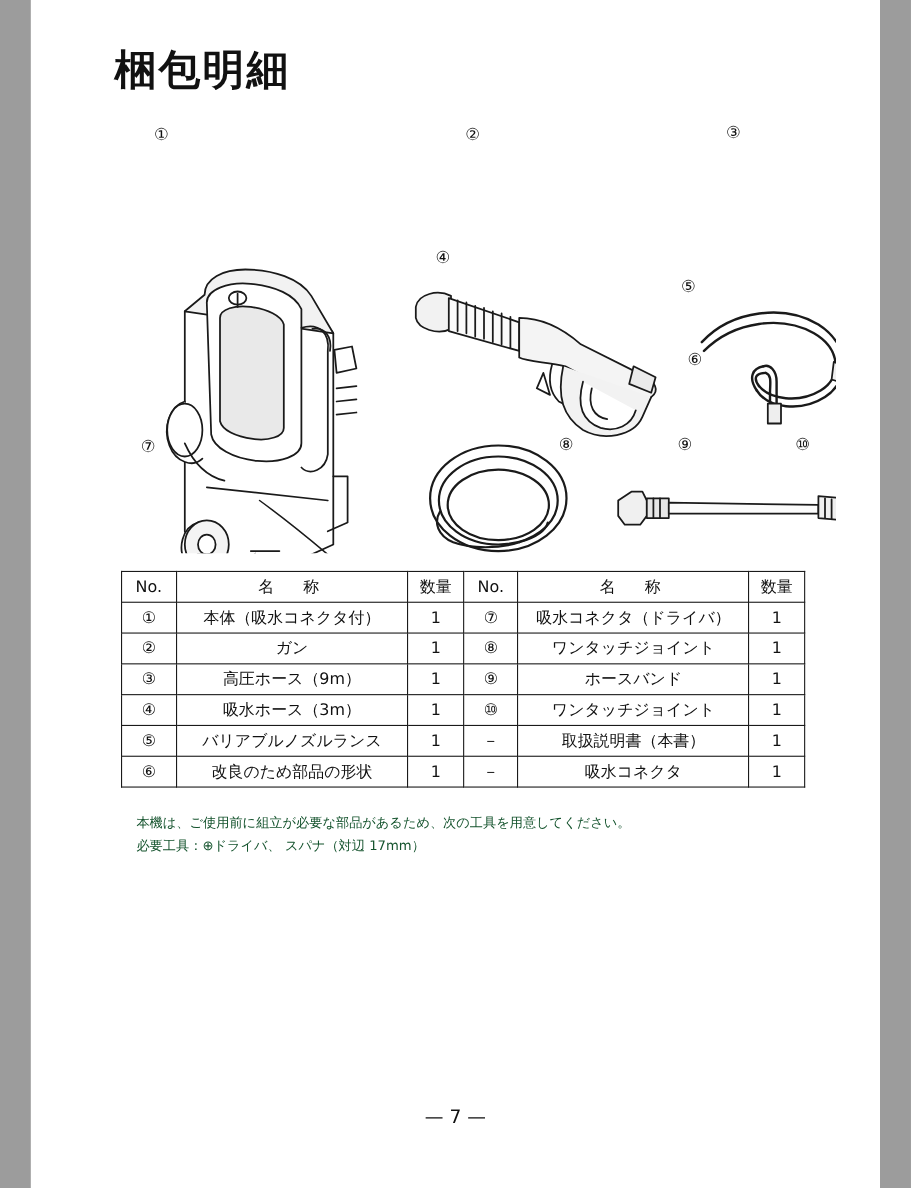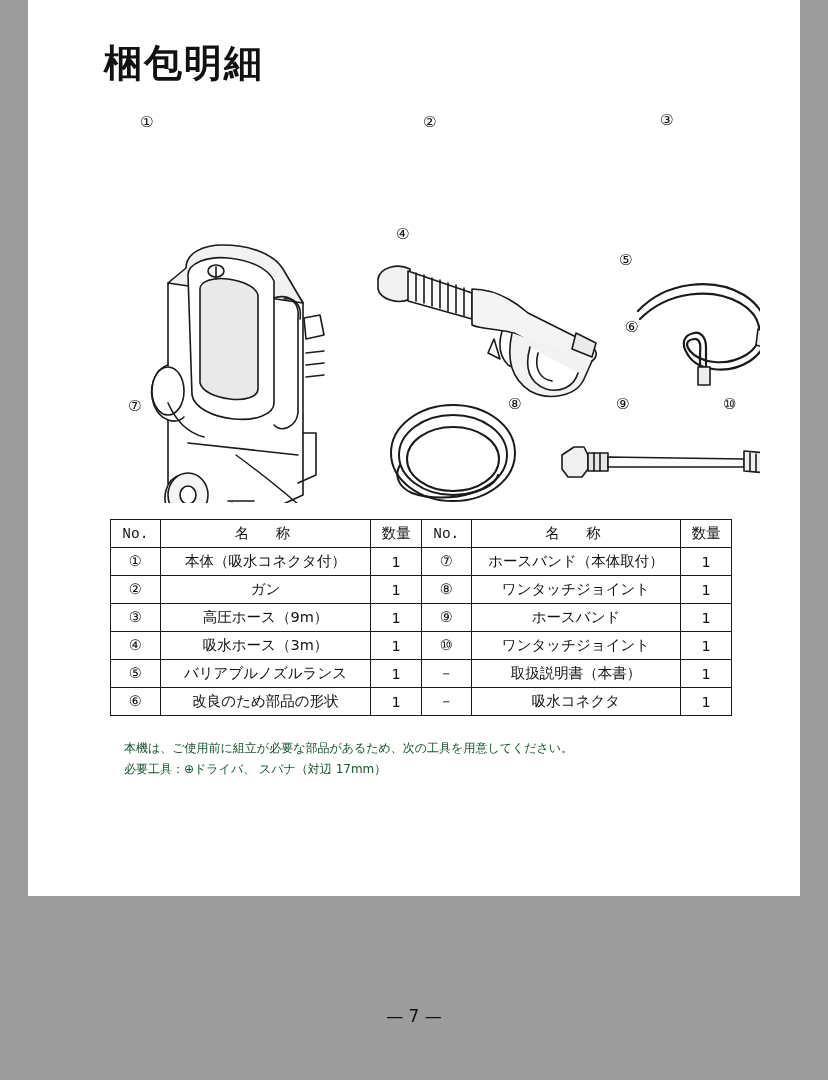--- a/index.html
+++ b/index.html
@@ -11,21 +11,21 @@
     width: 828px;
     height: 1080px;
     font-family: "Liberation Sans", sans-serif;
     overflow: hidden;
   }
   .page {
     position: absolute;
     left: 28px;
     top: 0;
     width: 772px;
-    height: 896px;
+    height: 1080px;
     background: #ffffff;
     box-sizing: border-box;
   }
   .page-inner {
     position: absolute;
     left: 40px;
     top: 20px;
     width: 692px;
     height: 1040px;
   }
@@ -62,21 +62,21 @@
   }
   .parts-table td, .parts-table th {
     border: 1px solid #1a1a1a;
     font-size: 14.5px;
     color: #111;
     font-weight: normal;
     height: 25px;
     padding: 1px 4px;
   }
   .parts-table th { font-size: 14.5px; }
-  .col-no   { width: 42px;  text-align: center; font-family: Liberation Mono, monospace; }
+  .col-no   { width: 42px;  text-align: center; }
   .col-name { width: 215px; text-align: center; padding-left: 9px; }
   .col-qty  { width: 44px;  text-align: center; }
   .hdr { text-align: center; }
   .hdr-name { text-align: center; letter-spacing: 6px; padding-left: 9px;}
 
   
   .notes {
     margin: 22px 0 0 56px;
     font-size: 12px;
     line-height: 1.75;
@@ -237,21 +237,21 @@
           <th class="col-name hdr-name">名　称</th>
           <th class="col-qty hdr">数量</th>
         </tr>
       </thead>
       <tbody>
         <tr>
           <td class="col-no">①</td>
           <td class="col-name">本体（吸水コネクタ付）</td>
           <td class="col-qty">1</td>
           <td class="col-no">⑦</td>
-          <td class="col-name">ホースバンド（本体取付）</td>
+          <td class="col-name">吸水コネクタ（ドライバ）</td>
           <td class="col-qty">1</td>
         </tr>
         <tr>
           <td class="col-no">②</td>
           <td class="col-name">ガン</td>
           <td class="col-qty">1</td>
           <td class="col-no">⑧</td>
           <td class="col-name">ワンタッチジョイント</td>
           <td class="col-qty">1</td>
         </tr>

